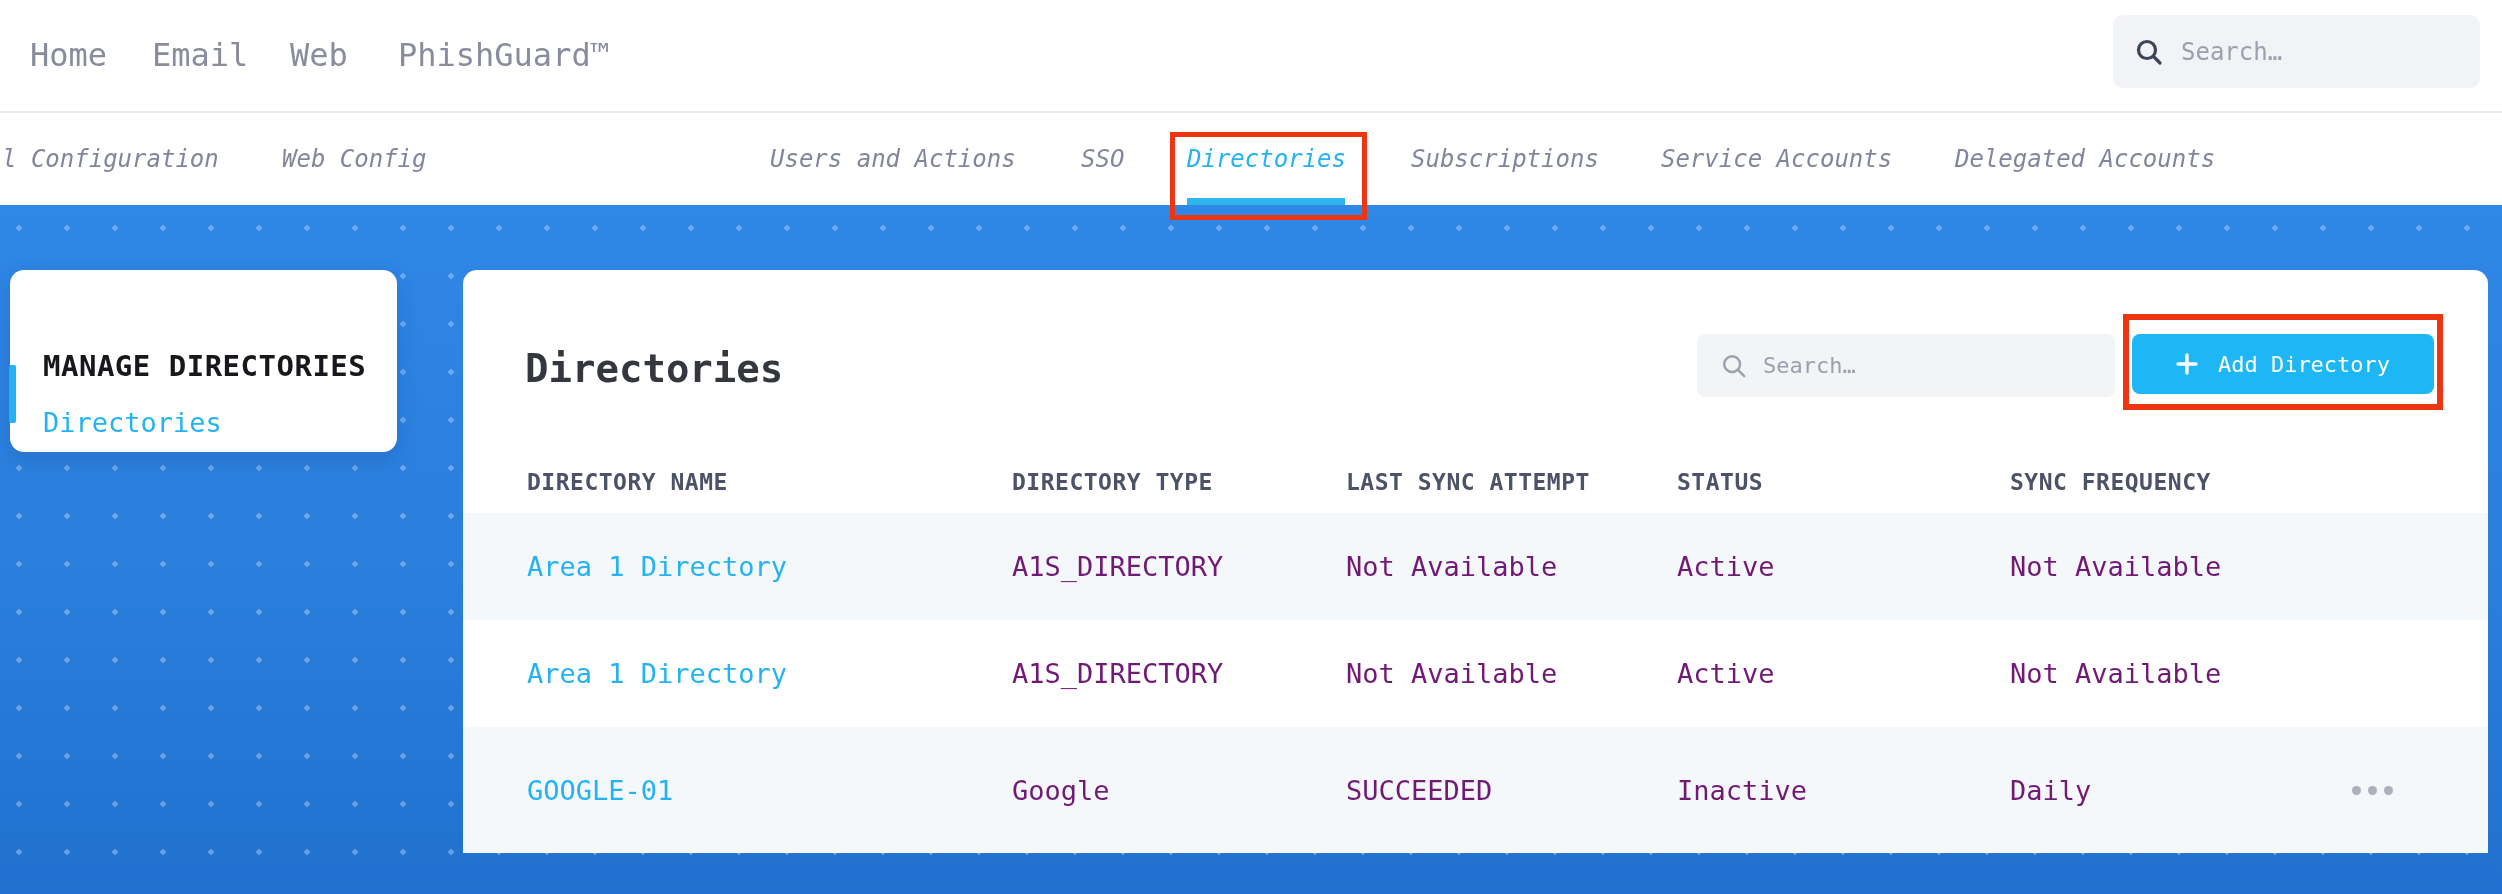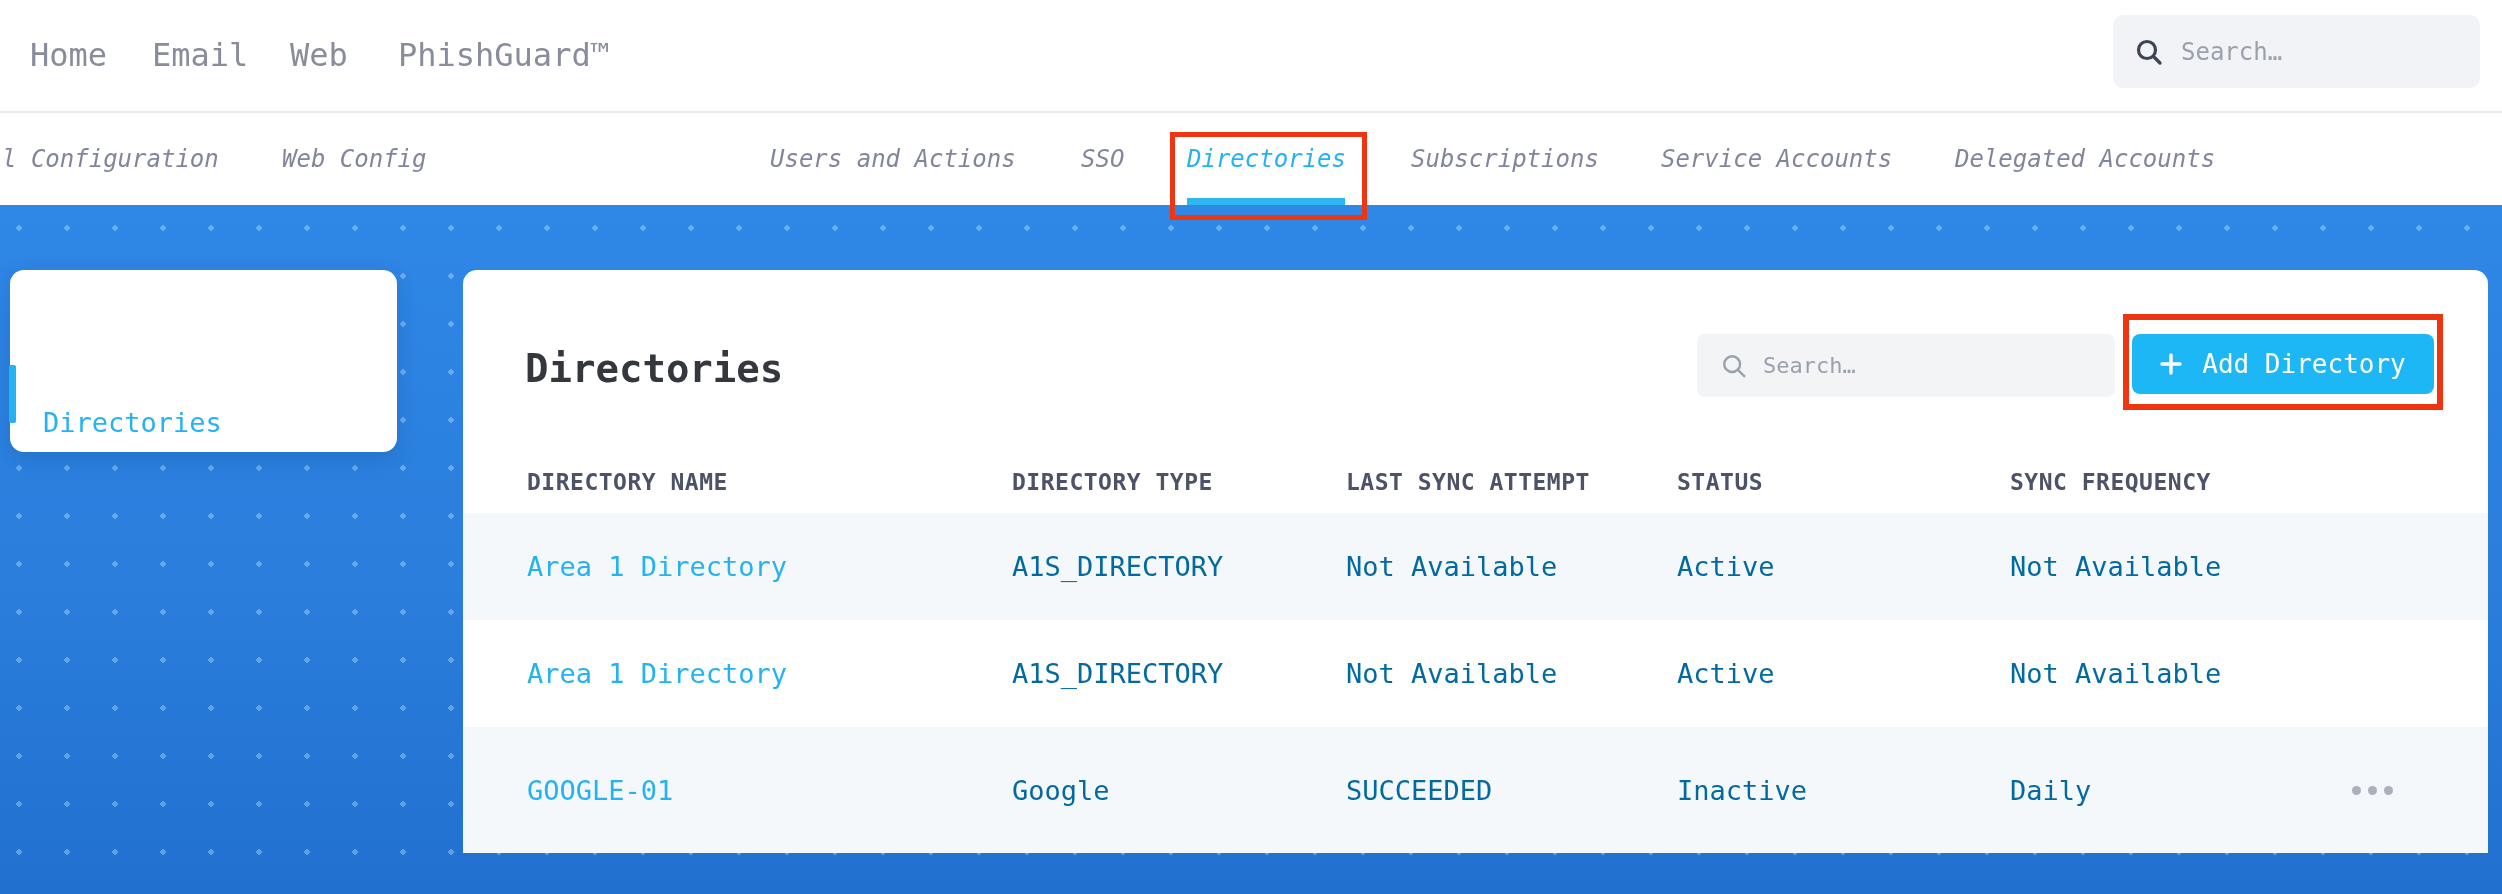--- a/index.html
+++ b/index.html
@@ -90,36 +90,36 @@
   .panel-search svg { margin-left:24px; flex:0 0 auto; }
   .panel-search input {
     border:none; outline:none; background:transparent; margin-left:16px;
     font-family:inherit; font-size:22px; color:#5a6070; width:300px;
   }
   .panel-search input::placeholder { color:#9aa1ae; }
   .add-btn {
     position:absolute; left:1669px; top:64px; width:302px; height:60px;
     background:#1db7f6; border:none; border-radius:8px; cursor:pointer;
     display:flex; align-items:center; justify-content:center; gap:20px;
-    font-family:inherit; font-size:26px; color:#ffffff; white-space:nowrap;
+    font-family:inherit; font-size:22px; color:#ffffff; white-space:nowrap;
   }
 
   
   .thead {
     position:absolute; left:0; top:190px; width:2025px; height:44px; line-height:44px;
   }
   .th {
     position:absolute; font-size:23px; font-weight:bold; color:#4c5366;
     letter-spacing:0.5px; white-space:nowrap;
   }
   .trow { position:absolute; left:0; width:2025px; }
   .trow.zebra { background:#f5f8fa; }
   .trow .td {
     position:absolute; top:0; height:100%; display:flex; align-items:center;
-    font-size:27px; color:#0369a1; white-space:nowrap;
+    font-size:27px; color:#701a75; white-space:nowrap;
   }
   .trow .td.link { color:#25b2f2; cursor:pointer; }
   .c1 { left:64px; } .c2 { left:549px; } .c3 { left:883px; }
   .c4 { left:1214px; } .c5 { left:1547px; }
   .row-menu {
     position:absolute; left:1878px; top:50%; transform:translateY(-50%);
     width:62px; height:40px; display:flex; align-items:center; justify-content:center;
     gap:7px; cursor:pointer;
   }
   .row-menu .dot { width:9px; height:9px; border-radius:50%; background:#abb0ba; }
@@ -157,20 +157,21 @@
     <span class="tab" style="left:770px">Users and Actions</span>
     <span class="tab" style="left:1081px">SSO</span>
     <span class="tab active" style="left:1187px">Directories</span>
     <span class="tab" style="left:1411px">Subscriptions</span>
     <span class="tab" style="left:1661px">Service Accounts</span>
     <span class="tab" style="left:1955px">Delegated Accounts</span>
     <div class="tab-underline"></div>
   </div>
 
   <div class="side-card">
+    <div class="side-card-title">MANAGE DIRECTORIES</div>
     <div class="side-card-activebar"></div>
     <div class="side-card-item">Directories</div>
   </div>
 
   <div class="panel">
     <div class="panel-title">Directories</div>
 
     <div class="panel-search">
       <svg width="26" height="26" viewBox="0 0 28 28">
         <circle cx="12" cy="12" r="8.5" fill="none" stroke="#9aa1ae" stroke-width="2.6"></circle>

